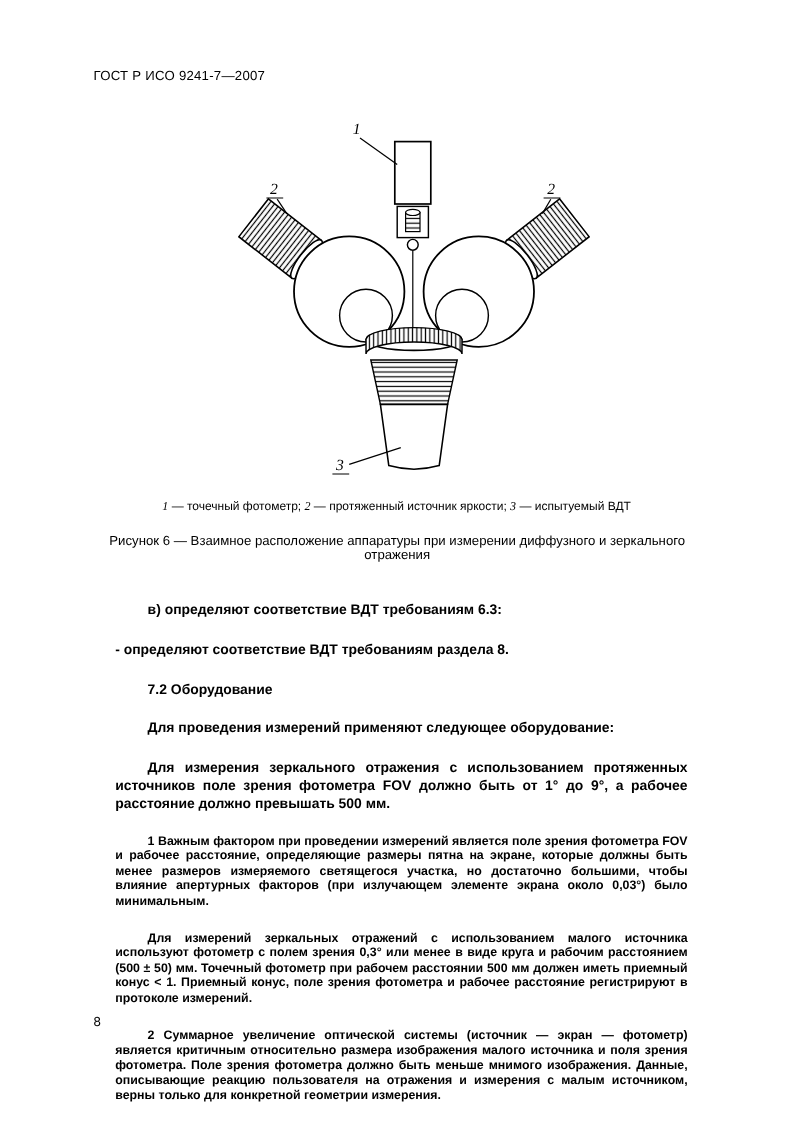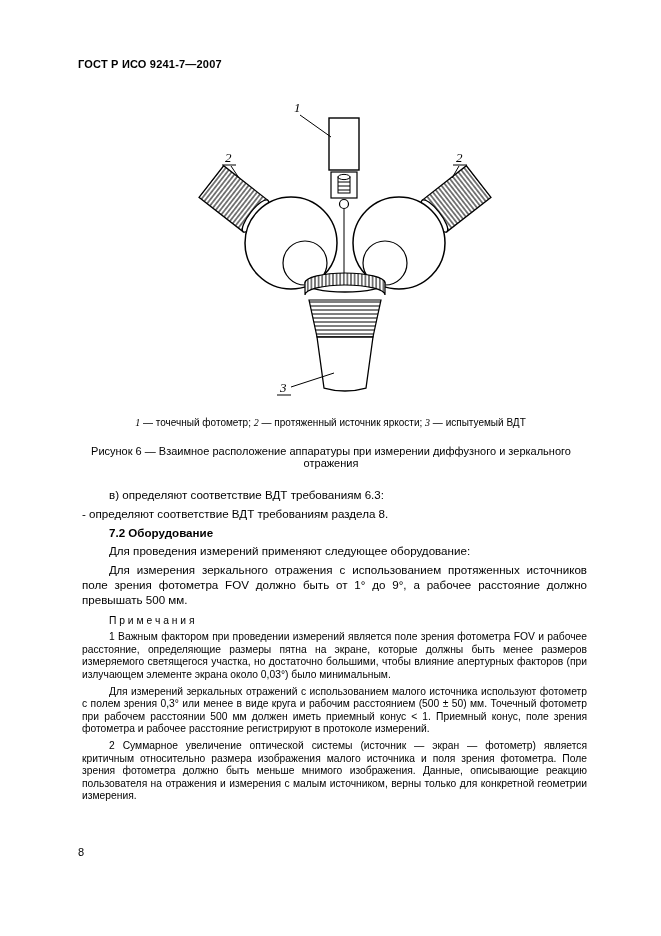--- a/index.html
+++ b/index.html
@@ -1,27 +1,27 @@
 <!DOCTYPE html>
 <html><head>
 <meta charset="utf-8">
 <style>
   * { margin:0; padding:0; box-sizing:border-box; }
   html,body { background:#ffffff; }
   .page {
     position:relative; width:661px; height:936px; background:#fff;
     font-family:"Liberation Sans", sans-serif; color:#000; overflow:hidden;
   }
-  .header { position:absolute; left:78px; top:58px; font-size:11px; font-weight:bold; letter-spacing:.2px; }
+  .header { position:absolute; left:78px; top:58px; font-size:11px; font-weight:normal; letter-spacing:.2px; }
   .diagram { position:absolute; left:0; top:96px; }
   .legend { position:absolute; left:0; top:417px; width:661px; text-align:center; font-size:10px; }
   .legend .it { font-style:italic; font-family:"Liberation Serif", serif; }
   .figtitle { position:absolute; left:70px; top:445px; width:522px; text-align:center; font-size:11px; }
   .bodytext { position:absolute; left:78px; top:484px; width:513px; font-size:11.6px; line-height:14.8px; text-align:justify; }
-  .bodytext p { margin:4px; }
+  .bodytext p { margin:18px;font-weight:bold; }
   .ind { text-indent:27px; }
   .bold { font-weight:bold; }
   .notes { margin-top:7px; font-size:10.3px; line-height:12.6px; }
   .pagenum { position:absolute; left:78px; top:846px; font-size:11px; }
   svg text.callout { font-family:"Liberation Serif", serif; font-style:italic; font-size:13px; fill:#000; }
 </style>
 </head>
 <body>
 
 <div class="page">
@@ -96,21 +96,20 @@
   <div class="figtitle">Рисунок 6 — Взаимное расположение аппаратуры при измерении диффузного и зеркального отражения</div>
 
   <div class="bodytext">
     <p class="ind">в)  определяют соответствие ВДТ требованиям 6.3:</p>
     <p>- определяют соответствие ВДТ требованиям раздела 8.</p>
     <p class="ind bold">7.2  Оборудование</p>
     <p class="ind">Для проведения измерений применяют следующее оборудование:</p>
     <p class="ind">Для измерения зеркального отражения с использованием протяженных источников поле зрения фотометра FOV должно быть от 1° до 9°, а рабочее расстояние должно превышать 500 мм.</p>
 
     <div class="notes">
-      <p class="ind">П р и м е ч а н и я</p>
       <p class="ind">1  Важным фактором при проведении измерений является поле зрения фотометра FOV и рабочее расстояние, определяющие размеры пятна на экране, которые должны быть менее размеров измеряемого светящегося участка, но достаточно большими, чтобы влияние апертурных факторов (при излучающем элементе экрана около 0,03°) было минимальным.</p>
       <p class="ind">Для измерений зеркальных отражений с использованием малого источника используют фотометр с полем зрения 0,3° или менее в виде круга и рабочим расстоянием (500 ± 50) мм. Точечный фотометр при рабочем расстоянии 500 мм должен иметь приемный конус &lt; 1. Приемный конус, поле зрения фотометра и рабочее расстояние регистрируют в протоколе измерений.</p>
       <p class="ind">2  Суммарное увеличение оптической системы (источник — экран — фотометр) является критичным относительно размера изображения малого источника и поля зрения фотометра. Поле зрения фотометра должно быть меньше мнимого изображения. Данные, описывающие реакцию пользователя на отражения и измерения с малым источником, верны только для конкретной геометрии измерения.</p>
     </div>
   </div>
 
   <div class="pagenum">8</div>
 
 </div>
 

